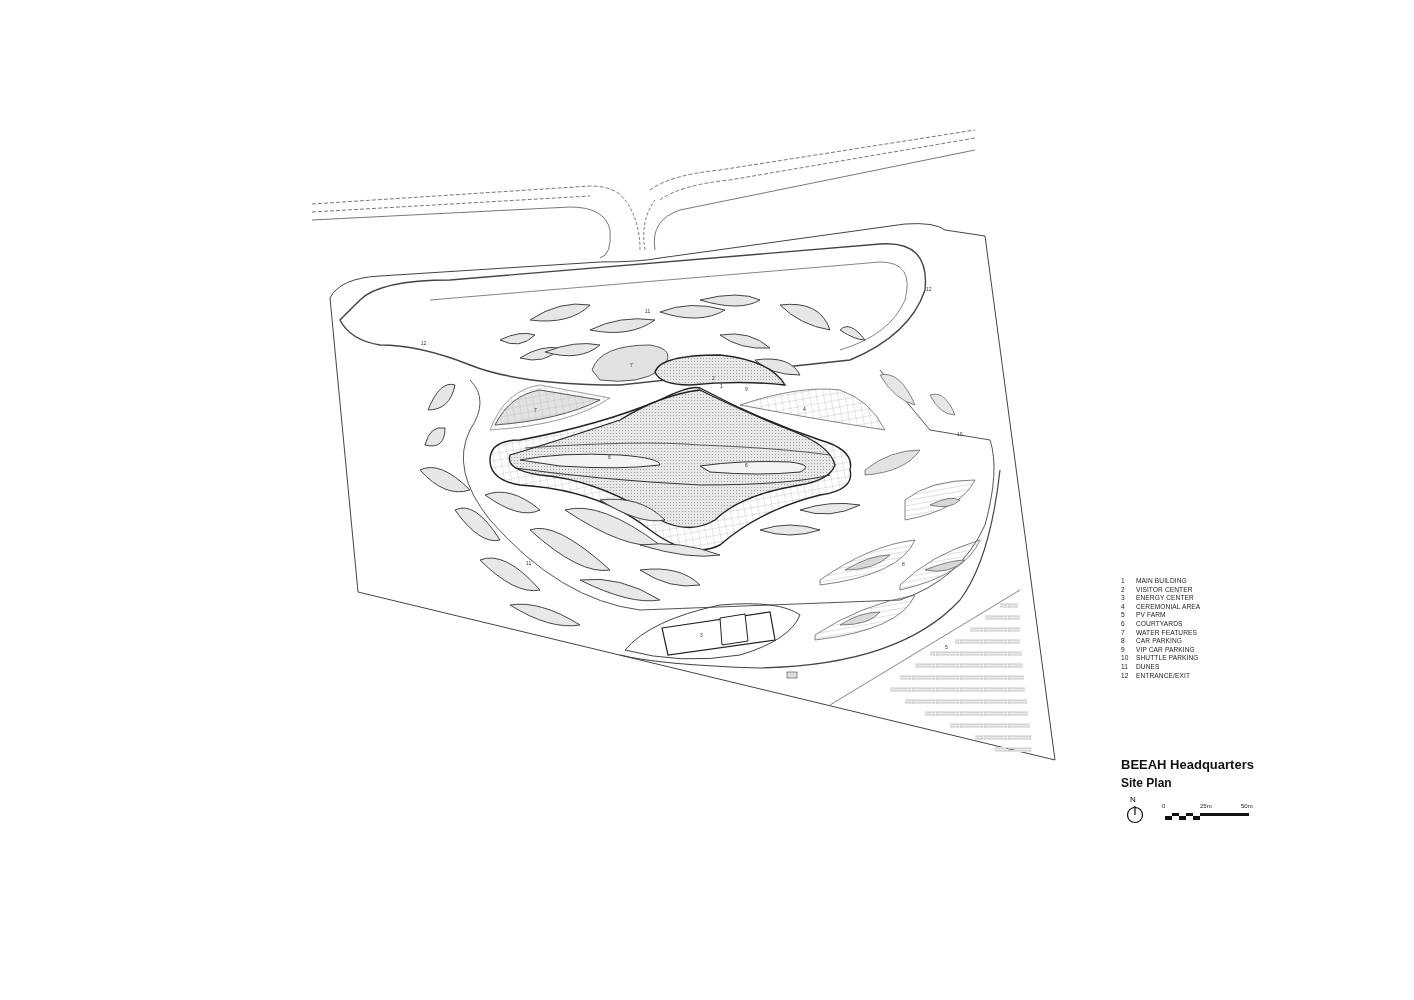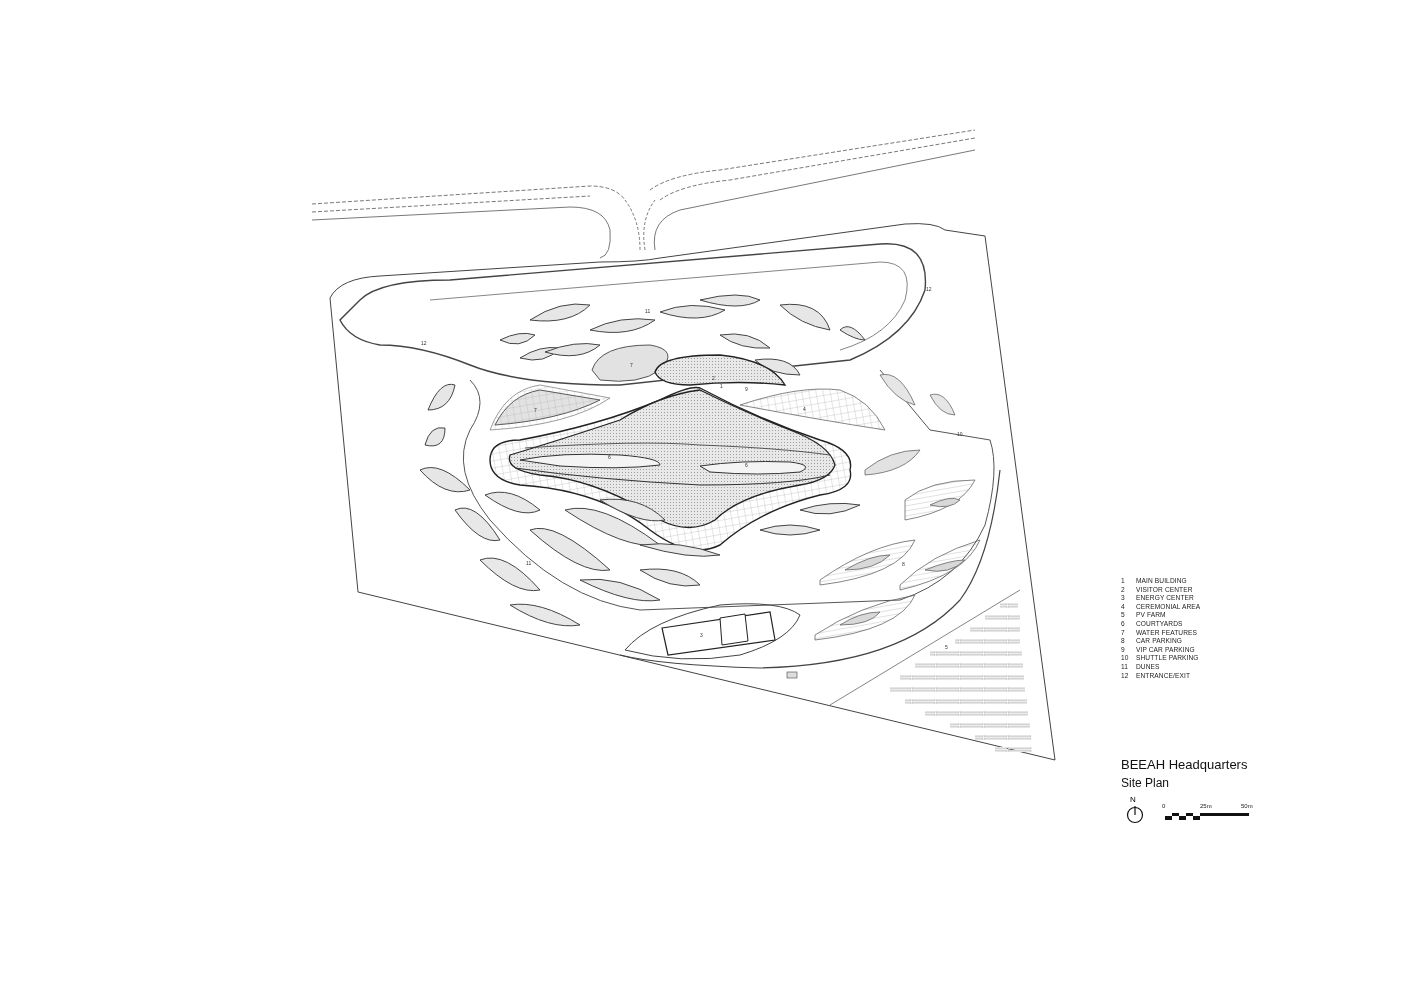--- a/index.html
+++ b/index.html
@@ -1,21 +1,21 @@
 <!DOCTYPE html>
 <html><head>
 <meta charset="utf-8">
 <style>
   html, body { margin: 0; padding: 0; background: #ffffff; }
   body { width: 1414px; height: 1000px; position: relative; overflow: hidden; font-family: "Liberation Sans", sans-serif; }
   #plan { position: absolute; left: 0; top: 0; width: 1414px; height: 1000px; }
   .legend { position: absolute; left: 1121px; top: 577px; font-family: "Liberation Sans", sans-serif; font-size: 6.6px; color: #222; line-height: 8.6px; letter-spacing: 0.1px; }
   .legend-row { display: flex; }
   .legend-num { width: 15px; }
-  .title-block { position: absolute; left: 1121px; top: 757px; color: #111; }
+  .title-block { position: absolute; left: 1121px; top: 757px; color: #111; font-weight: bold; }
   .title { font-size: 13px; line-height: 15px; }
   .subtitle { font-size: 12px; margin-top: 6px; line-height: 10px; }
   .north { position: absolute; left: 1125px; top: 795px; width: 20px; height: 30px; }
   .north-label { position: absolute; left: 1130px; top: 795px; font-size: 8px; }
   .scale { position: absolute; left: 1162px; top: 803px; font-size: 6px; color: #222; }
   .scale-tick { position: absolute; top: 0; }
   .lbl { font-family: "Liberation Sans", sans-serif; font-size: 5px; fill: #333; }
 </style>
 </head>
 <body>

